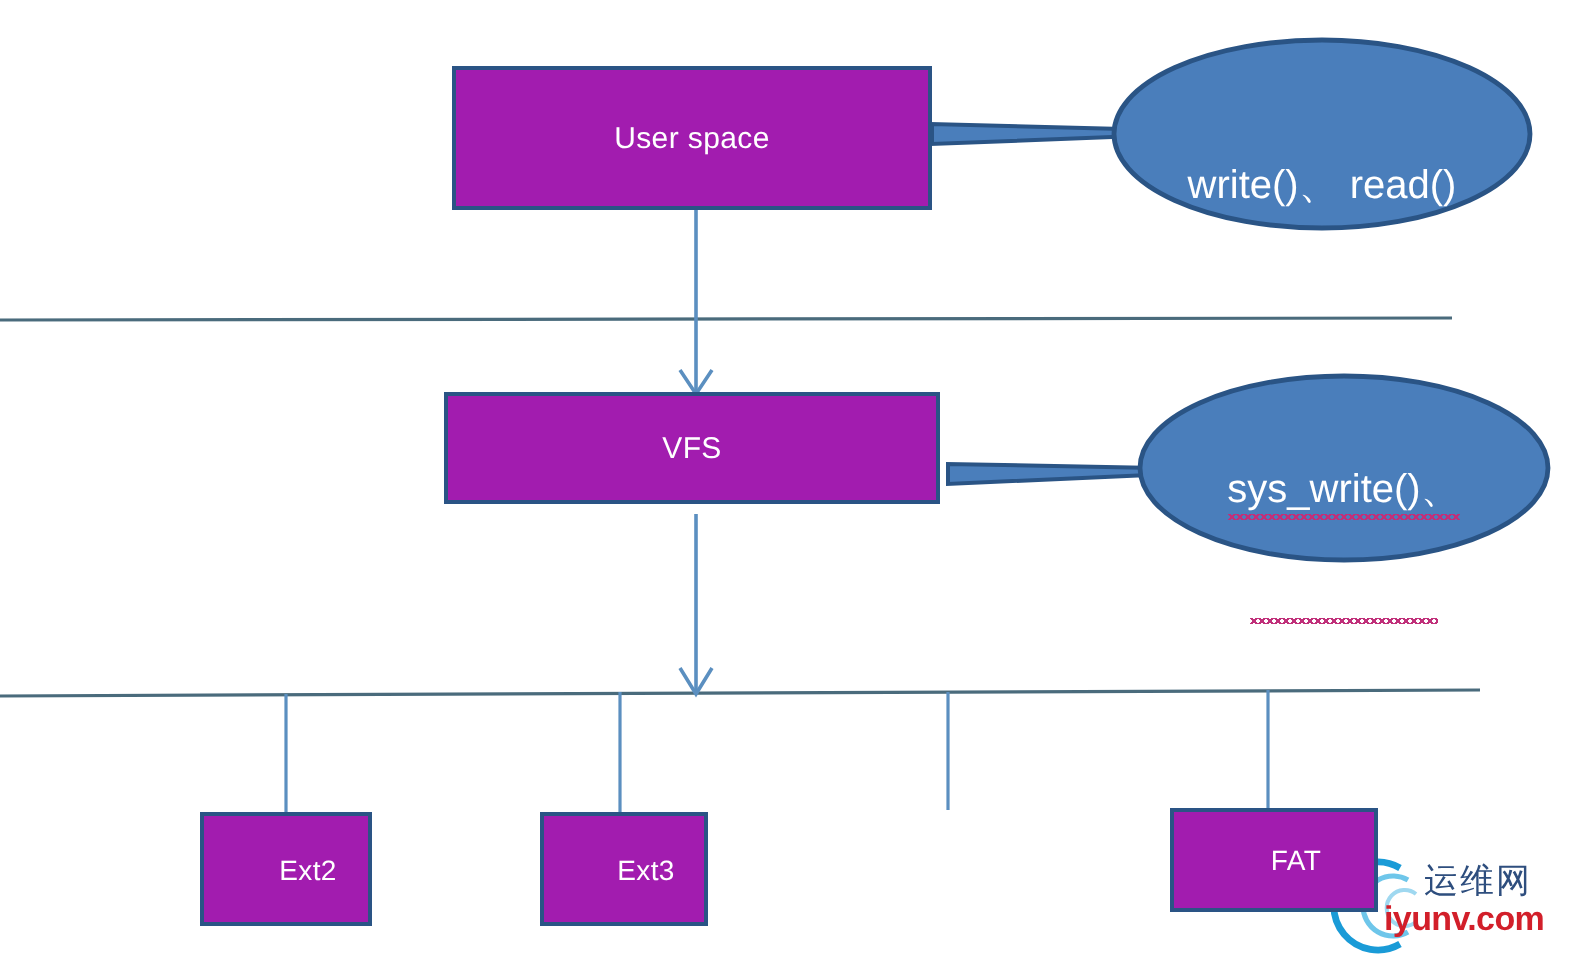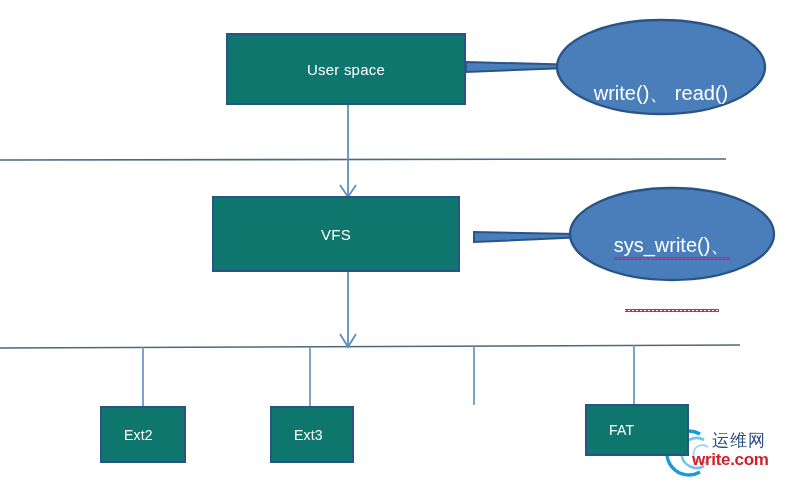--- a/index.html
+++ b/index.html
@@ -17,33 +17,33 @@
   }
   #svg-layer {
     position: absolute;
     left: 0;
     top: 0;
     width: 788px;
     height: 484px;
   }
   .node-box {
     position: absolute;
-    background: #0f766e;
+    background: #a21caf;
     border: 2px solid #2A5485;
     box-sizing: border-box;
     display: flex;
     align-items: center;
     justify-content: center;
     color: #ffffff;
     font-size: 15px;
     letter-spacing: 0.2px;
   }
   .node-box.small {
     font-size: 14px;
-    justify-content: flex-start;
+    justify-content: center;
     padding-left: 22px;
   }
   .callout-text {
     position: absolute;
     color: #ffffff;
     font-size: 20px;
     text-align: center;
     line-height: 26px;
     white-space: pre-line;
     pointer-events: none;
@@ -123,21 +123,21 @@
       <path d="M 700,434 a 22,22 0 1 0 0,38" fill="none" stroke="#1A9BD7" stroke-width="3.4"></path>
       <path d="M 704,440 a 15,15 0 1 0 0,26" fill="none" stroke="#6EC6EA" stroke-width="2.6"></path>
       <path d="M 708,447 a 9,9 0 1 0 0,14" fill="none" stroke="#9FD8F0" stroke-width="2"></path>
     </g>
   </svg>
 
   <div class="node-box" style="left:226px; top:33px; width:240px; height:72px;">
     <span>User space</span>
   </div>
 
-  <div class="node-box" style="left:212px; top:196px; width:248px; height:76px;align-items:center;">
+  <div class="node-box" style="left:222px; top:196px; width:248px; height:56px;align-items:center;">
     <span>VFS</span>
   </div>
 
   <div class="node-box small" style="left:100px; top:406px; width:86px; height:57px;">
     <span>Ext2</span>
   </div>
 
   <div class="node-box small" style="left:270px; top:406px; width:84px; height:57px;">
     <span>Ext3</span>
   </div>
@@ -151,16 +151,16 @@
     <span>write()、 read()</span>
   </div>
 
   <div class="callout-text" style="left:572px; top:206px; width:200px;">
     <span class="spell">sys_write()、</span><br>
     <span class="spell">sys_read()</span>
   </div>
 
   <div id="watermark">
     <div class="wm-cn">运维网</div>
-    <div class="wm-en">write.com</div>
+    <div class="wm-en">iyunv.com</div>
   </div>
 
 </div>
 
 </body></html>

